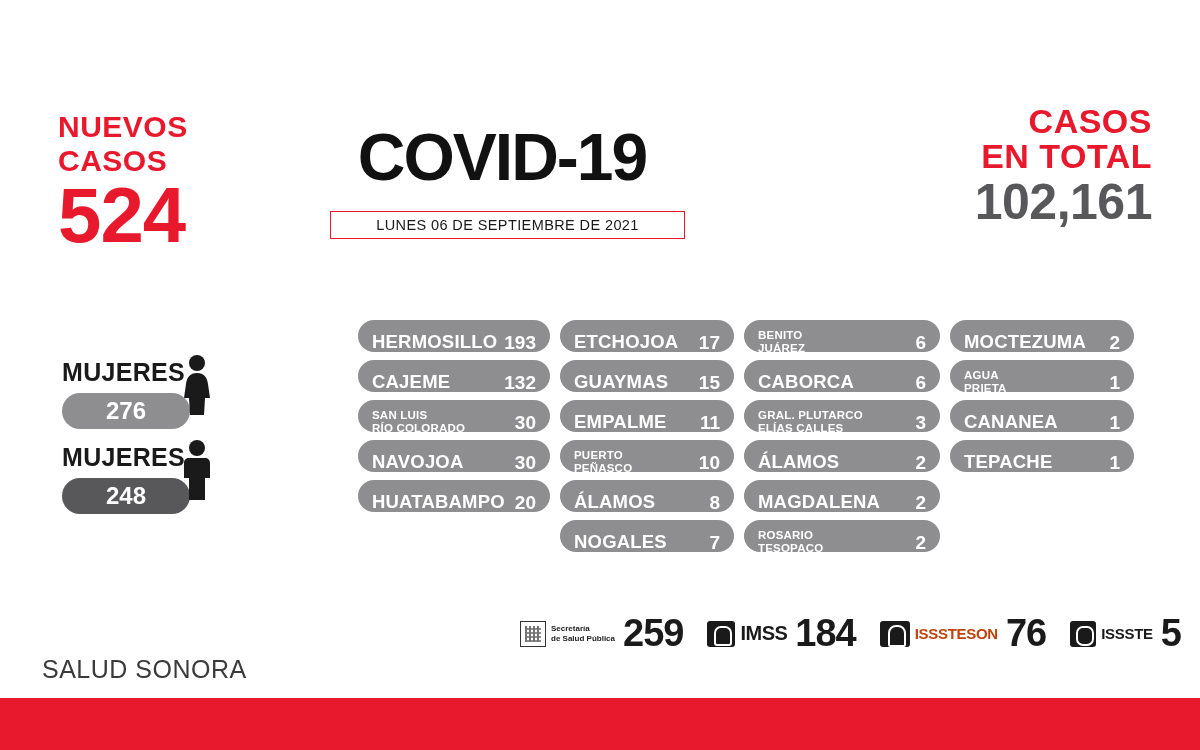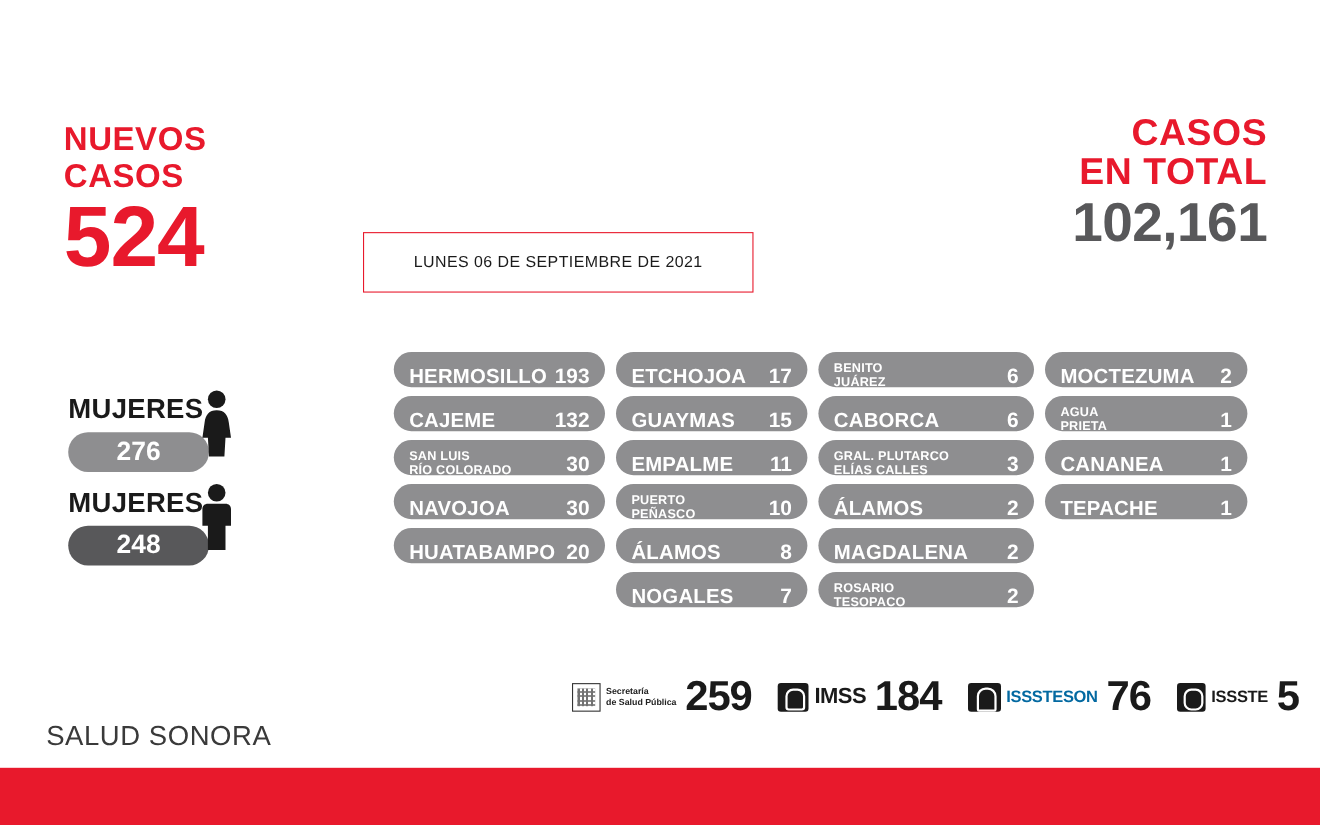--- a/index.html
+++ b/index.html
@@ -24,21 +24,21 @@
     letter-spacing: -1px; margin-top: 2px;
   }
 
   .hdr-title {
     position: absolute; left: 312px; top: 124px; width: 380px; text-align: center;
   }
   .hdr-title .t {
     font-size: 66px; font-weight: bold; color: #111; letter-spacing: -2px; line-height: 1;
   }
   .hdr-date {
-    position: absolute; left: 330px; top: 211px; width: 355px; height: 55px;
+    position: absolute; left: 330px; top: 211px; width: 355px; height: 28px;
     border: 1px solid #e8192c; display: flex; align-items: center; justify-content: center;
   }
   .hdr-date span { font-size: 14.5px; color: #1a1a1a; letter-spacing: 0.4px; }
 
   .hdr-total { position: absolute; right: 48px; top: 104px; text-align: right; }
   .hdr-total .lbl1, .hdr-total .lbl2 {
     color: #e8192c; font-weight: bold; font-size: 34px; line-height: 1.02; letter-spacing: 0.5px;
   }
   .hdr-total .num {
     color: #58585a; font-weight: bold; font-size: 50px; line-height: 1.1; margin-top: 2px;
@@ -106,21 +106,21 @@
     border: 2px solid #fff; border-radius: 7px 7px 3px 3px;
   }
   .imss-txt { font-size: 20px; font-weight: bold; color: #1a1a1a; letter-spacing: -0.5px; }
   .isss-mark {
     width: 30px; height: 26px; background: #1a1a1a; border-radius: 3px; position: relative;
   }
   .isss-mark:after {
     content: ""; position: absolute; left: 8px; top: 4px; width: 14px; height: 18px;
     border: 2px solid #fff; border-radius: 8px 8px 2px 2px;
   }
-  .isssteson-txt { font-size: 15px; font-weight: bold; color: #0369a1; letter-spacing: -0.3px; }
+  .isssteson-txt { font-size: 15px; font-weight: bold; color: #c2410c; letter-spacing: -0.3px; }
   .issste-mark {
     width: 26px; height: 26px; background: #1a1a1a; border-radius: 3px; position: relative;
   }
   .issste-mark:after {
     content: ""; position: absolute; left: 6px; top: 5px; width: 14px; height: 16px;
     border: 2px solid #fff; border-radius: 7px;
   }
   .issste-txt { font-size: 15px; font-weight: bold; color: #1a1a1a; letter-spacing: -0.3px; }
 
   .redbar { position: absolute; left: 0; bottom: 0; width: 1200px; height: 52px; background: #e8192c; }
@@ -128,20 +128,23 @@
 </head>
 <body>
 
 <div class="page">
 
   <div class="hdr-new">
     <div class="lbl">NUEVOS CASOS</div>
     <div class="num">524</div>
   </div>
 
+  <div class="hdr-title">
+    <div class="t">COVID-19</div>
+  </div>
   <div class="hdr-date">
     <span>LUNES 06 DE SEPTIEMBRE DE 2021</span>
   </div>
 
   <div class="hdr-total">
     <div class="lbl1">CASOS</div>
     <div class="lbl2">EN TOTAL</div>
     <div class="num">102,161</div>
   </div>
 

